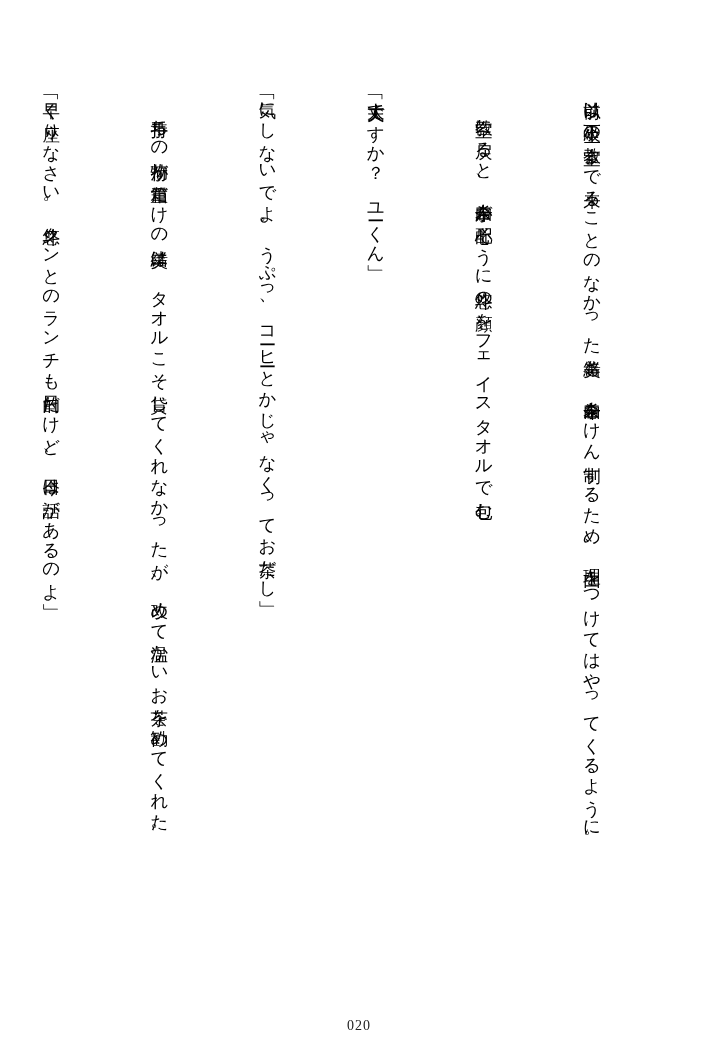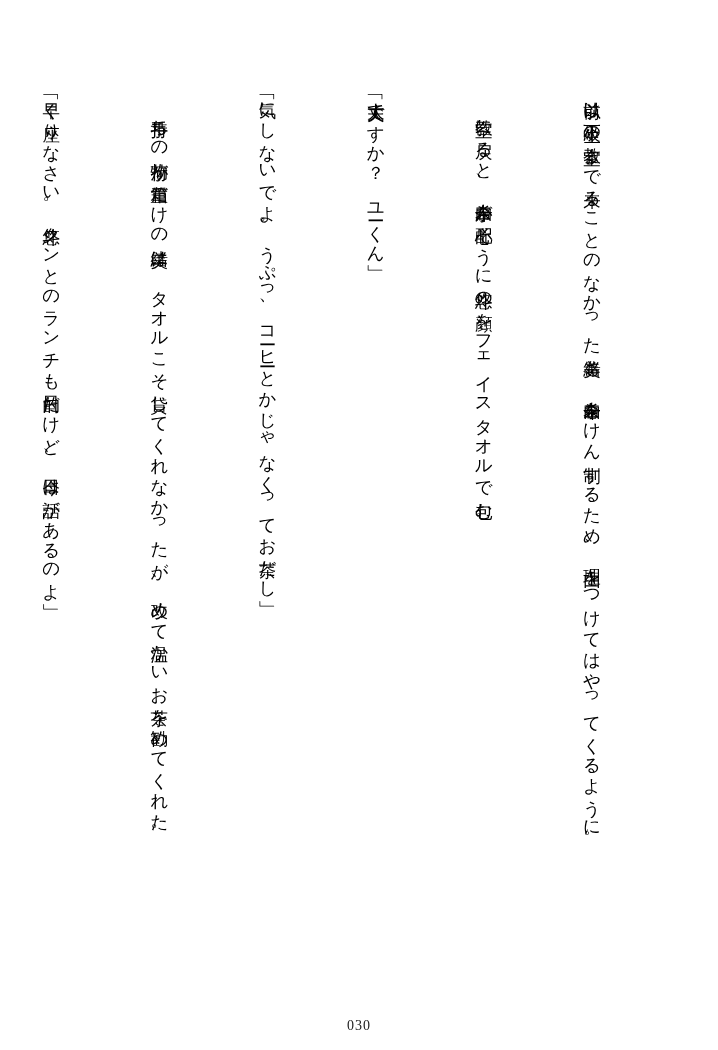--- a/index.html
+++ b/index.html
@@ -77,15 +77,15 @@
     <span class="para noindent">「早く座りなさい。悠斗クンとのランチも目的だけど、今日は話があるのよ」</span>
     
     
     
     
     
     
     
   </div>
 
-  <div id="page-number">030</div>
+  <div id="page-number">020</div>
 
 </div>
 
 </body></html>

